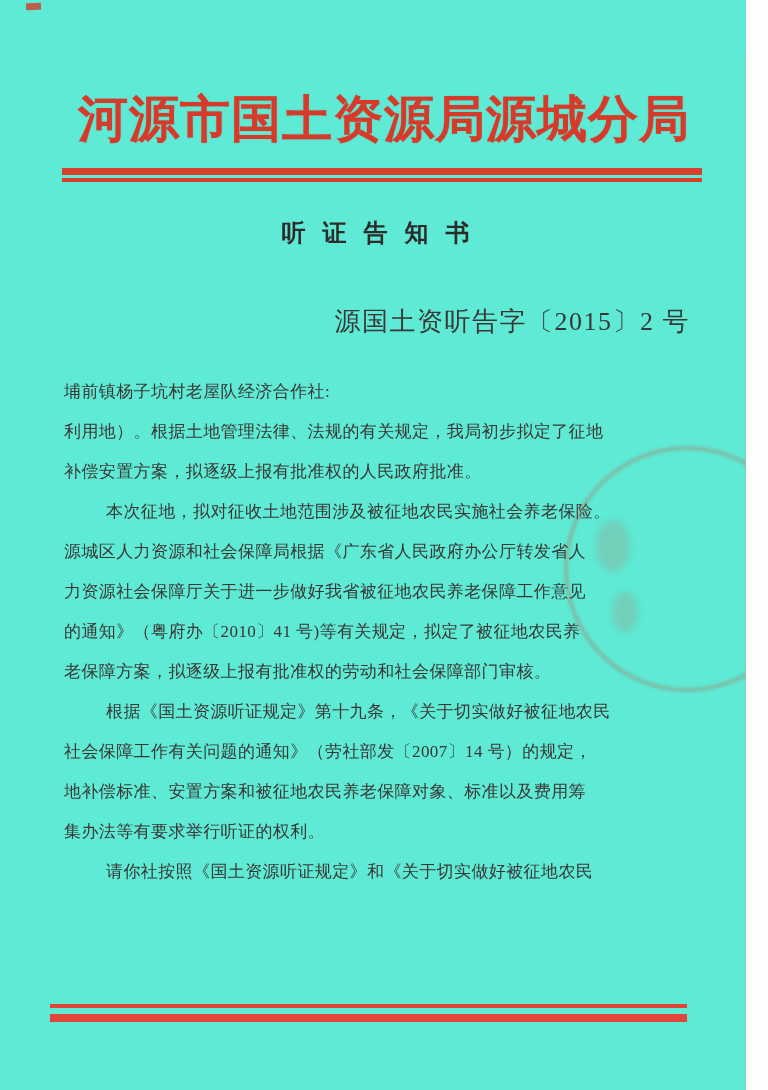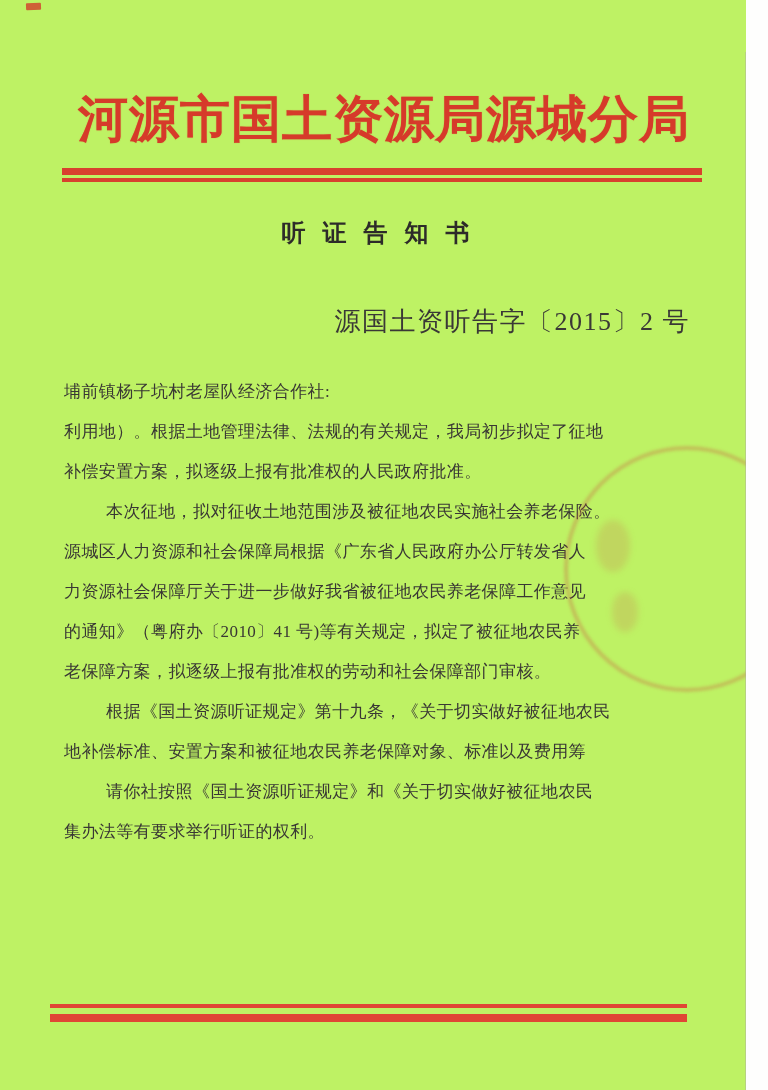--- a/index.html
+++ b/index.html
@@ -3,21 +3,21 @@
 <meta charset="utf-8">
 <style>
   * { margin:0; padding:0; box-sizing:border-box; }
   html, body { width:768px; height:1090px; }
   body {
     position:relative;
     background:#fdfcfa;
     font-family:"Liberation Serif","DejaVu Serif",serif;
     overflow:hidden;
   }
-  .page { position:absolute; inset:0; background:#bef264; }
+  .page { position:absolute; inset:0; background:#5eead4; }
 
   
   .corner-mark {
     position:absolute; left:26px; top:3px; width:15px; height:7px;
     background:rgba(211,59,42,0.8); border-radius:1px;
     transform:rotate(-2deg);
   }
 
   
   .agency {
@@ -105,23 +105,24 @@
   <div class="doc-body">
     <div class="bline">埔前镇杨子坑村老屋队经济合作社:</div>
     <div class="bline">利用地）。根据土地管理法律、法规的有关规定，我局初步拟定了征地</div>
     <div class="bline">补偿安置方案，拟逐级上报有批准权的人民政府批准。</div>
     <div class="bline indent">本次征地，拟对征收土地范围涉及被征地农民实施社会养老保险。</div>
     <div class="bline">源城区人力资源和社会保障局根据《广东省人民政府办公厅转发省人</div>
     <div class="bline">力资源社会保障厅关于进一步做好我省被征地农民养老保障工作意见</div>
     <div class="bline">的通知》（粤府办〔2010〕41 号)等有关规定，拟定了被征地农民养</div>
     <div class="bline">老保障方案，拟逐级上报有批准权的劳动和社会保障部门审核。</div>
     <div class="bline indent">根据《国土资源听证规定》第十九条，《关于切实做好被征地农民</div>
+    <div class="bline">社会保障工作有关问题的通知》（劳社部发〔2007〕14 号）的规定，</div>
     <div class="bline">地补偿标准、安置方案和被征地农民养老保障对象、标准以及费用筹</div>
+    <div class="bline">集办法等有要求举行听证的权利。</div>
     <div class="bline indent">请你社按照《国土资源听证规定》和《关于切实做好被征地农民</div>
-    <div class="bline">集办法等有要求举行听证的权利。</div>
   </div>
 
   <div class="seal"></div>
   <div class="seal-smudge1"></div>
   <div class="seal-smudge2"></div>
 
   <div class="rule ftr-rule-thin"></div>
   <div class="rule ftr-rule-thick"></div>
 
   <div class="page-edge-strip"></div>

